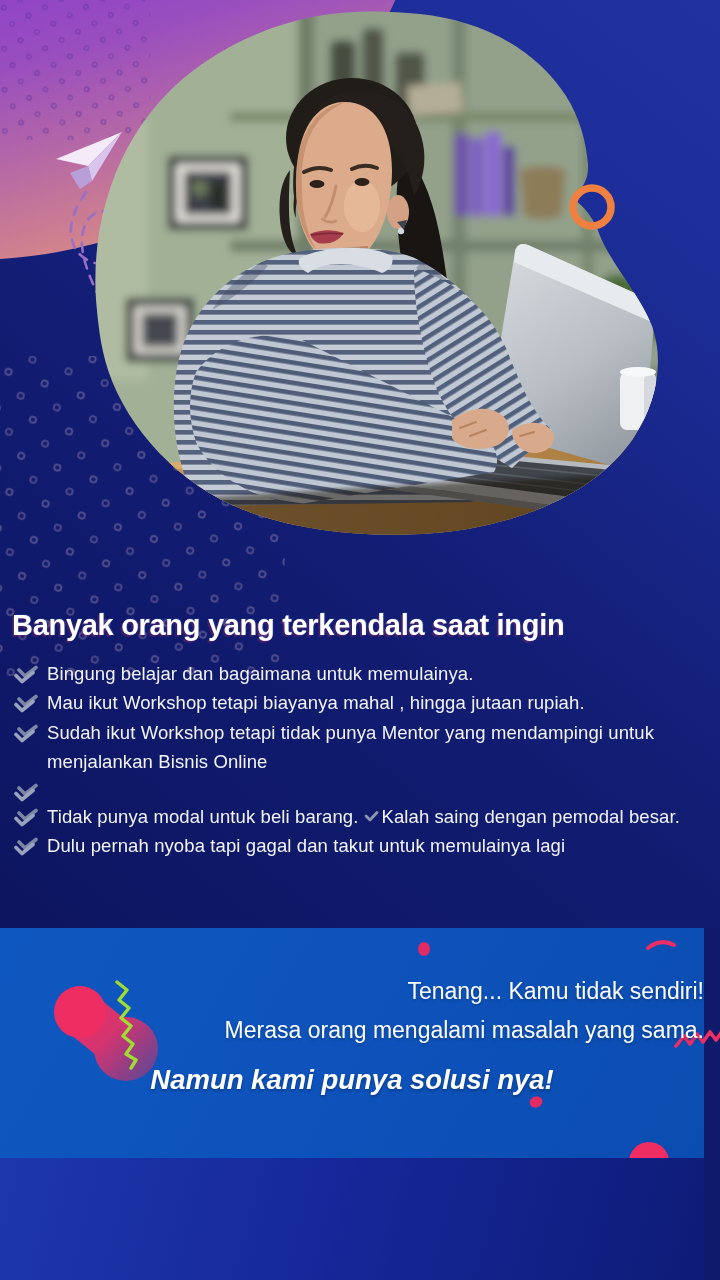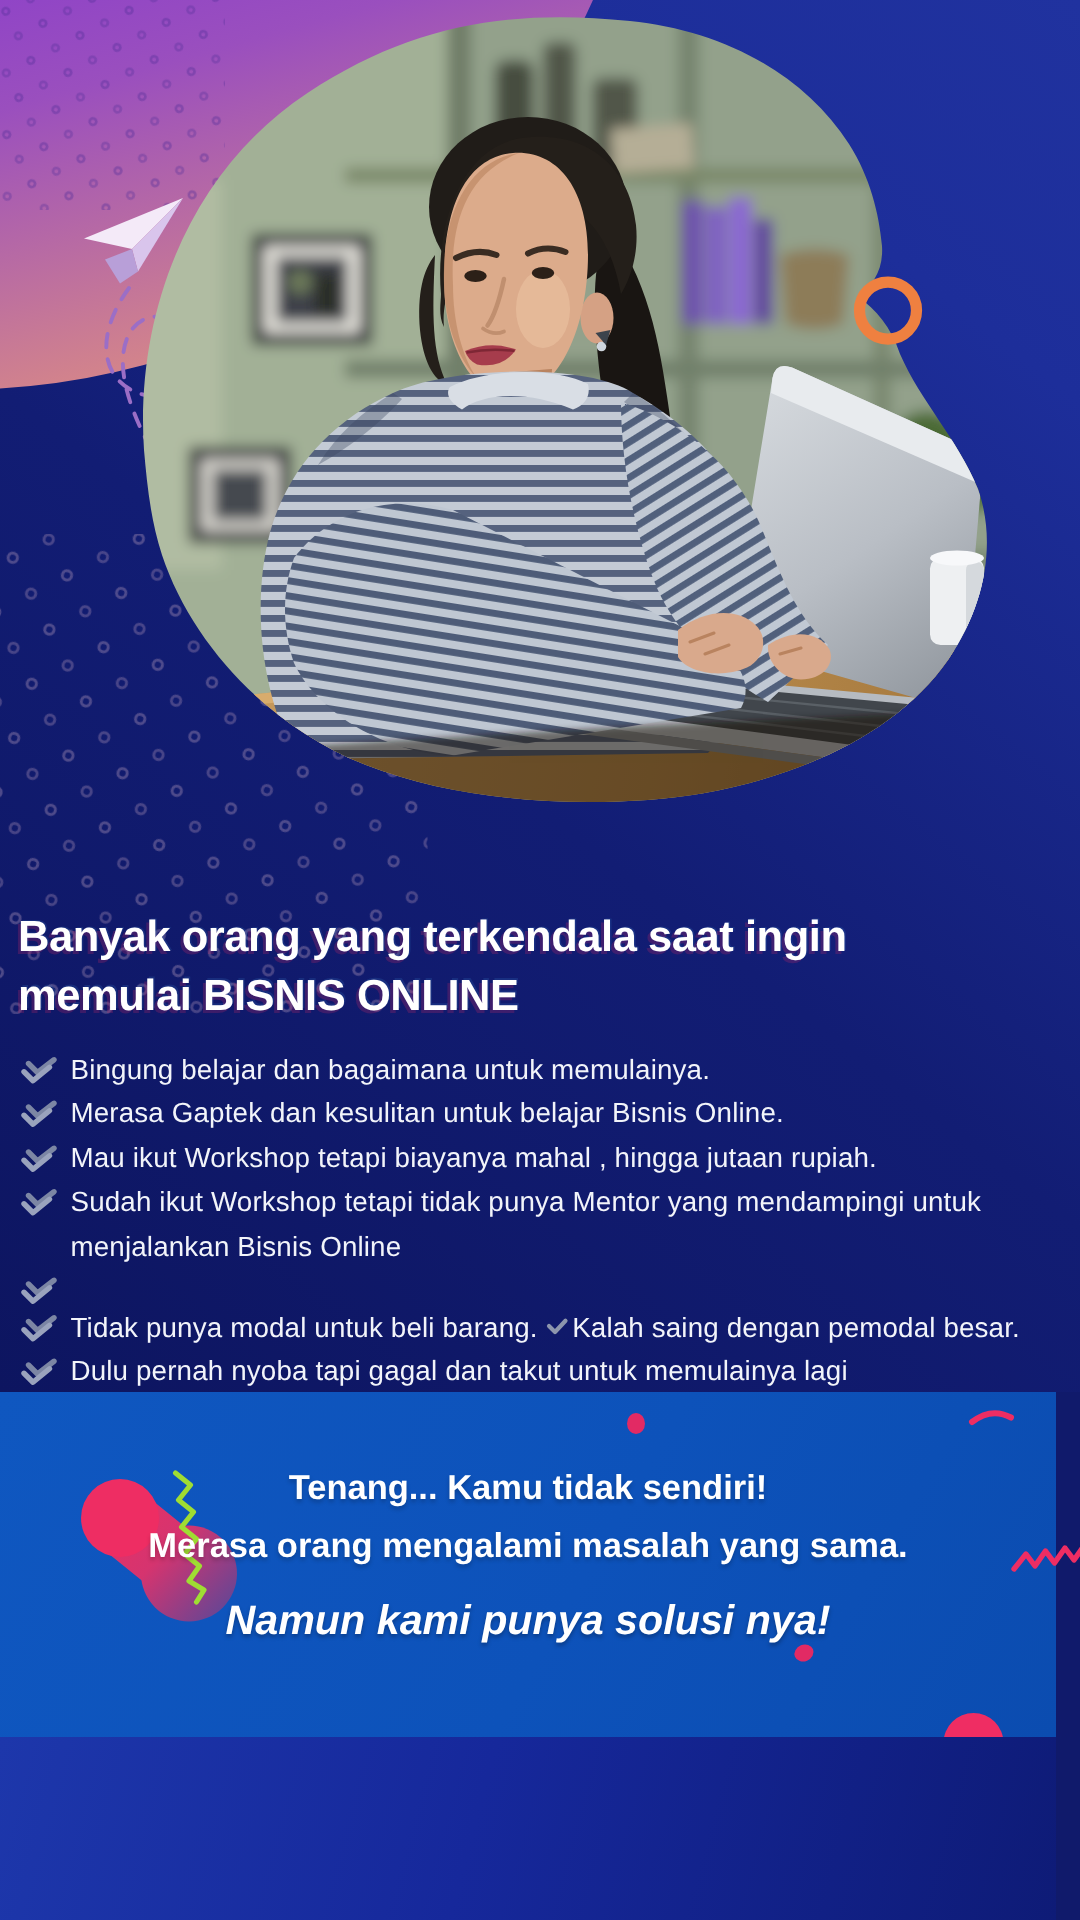--- a/index.html
+++ b/index.html
@@ -25,21 +25,21 @@
   .problems li{display:flex;align-items:flex-start;}
   .dc{flex:0 0 27px;margin:6px 6px 0 0;display:inline-block;}
   .dc svg{display:block;}
   .ck-inline{display:inline-block;margin:0 2px -1px 6px;}
   .pt{white-space:pre-wrap;}
 
   
   .solution{height:230px;background:linear-gradient(120deg,#0f57c0 0%,#0d52ba 55%,#0b4cb0 100%);}
   .solution svg.deco{position:absolute;left:0;top:0;z-index:0;display:block;}
   .solution-text{position:absolute;left:0;right:0;top:44px;z-index:1;text-align:center;color:#fff;}
-  .sol-line{font-size:23px;line-height:39px;font-weight:700;margin:0;text-shadow:0 2px 3px rgba(0,0,0,.22);}
+  .sol-line{font-size:23px;line-height:39px;font-weight:400;margin:0;text-shadow:0 2px 3px rgba(0,0,0,.22);text-align:right;}
   .sol-strong{font-size:27.5px;line-height:40px;font-weight:700;margin:10px 0 0 0;text-shadow:0 2px 3px rgba(0,0,0,.28);font-style:italic;}
 
   
   .footer{height:122px;background:linear-gradient(105deg,#1d37ab 0%,#16289b 45%,#0e1b77 100%);}
 </style>
 </head>
 <body>
 
 <section class="hero">
   <svg class="scene" width="720" height="928" viewBox="0 0 720 928" aria-hidden="true">
@@ -223,40 +223,30 @@
 
       <path d="M86,505 C300,490 520,478 666,474 L666,560 L86,560 Z" fill="#140a02" opacity="0.5" filter="url(#softBlur)"></path>
     </g>
 
     <circle cx="592" cy="207" r="19" fill="none" stroke="#EF8040" stroke-width="7.5"></circle>
   </svg>
 
   <div class="hero-text">
     <h1 class="headline">
       <span>Banyak orang yang terkendala saat ingin</span><br>
-      <span>memulai BISNIS ONLINE</span>
     </h1>
     <ul class="problems">
       <li>
         <span class="dc">
             <svg width="25" height="19" viewBox="0 0 25 19">
               <path d="M5,5 L11,11 L22,2.5" fill="none" stroke="#7c86a4" stroke-width="3.6" stroke-linecap="round" stroke-linejoin="round"></path>
               <path d="M2,10.5 L8,16.5 L19,7.5" fill="none" stroke="#9aa3bd" stroke-width="3.6" stroke-linecap="round" stroke-linejoin="round"></path>
             </svg>
           </span>
         <span class="pt">Bingung belajar dan bagaimana untuk memulainya.</span>
-      </li>
-      <li>
-        <span class="dc">
-            <svg width="25" height="19" viewBox="0 0 25 19">
-              <path d="M5,5 L11,11 L22,2.5" fill="none" stroke="#7c86a4" stroke-width="3.6" stroke-linecap="round" stroke-linejoin="round"></path>
-              <path d="M2,10.5 L8,16.5 L19,7.5" fill="none" stroke="#9aa3bd" stroke-width="3.6" stroke-linecap="round" stroke-linejoin="round"></path>
-            </svg>
-          </span>
-        <span class="pt">Merasa Gaptek dan kesulitan untuk belajar Bisnis Online.</span>
       </li>
       <li>
         <span class="dc">
             <svg width="25" height="19" viewBox="0 0 25 19">
               <path d="M5,5 L11,11 L22,2.5" fill="none" stroke="#7c86a4" stroke-width="3.6" stroke-linecap="round" stroke-linejoin="round"></path>
               <path d="M2,10.5 L8,16.5 L19,7.5" fill="none" stroke="#9aa3bd" stroke-width="3.6" stroke-linecap="round" stroke-linejoin="round"></path>
             </svg>
           </span>
         <span class="pt">Mau ikut Workshop tetapi biayanya mahal , hingga jutaan rupiah.</span>
       </li>

